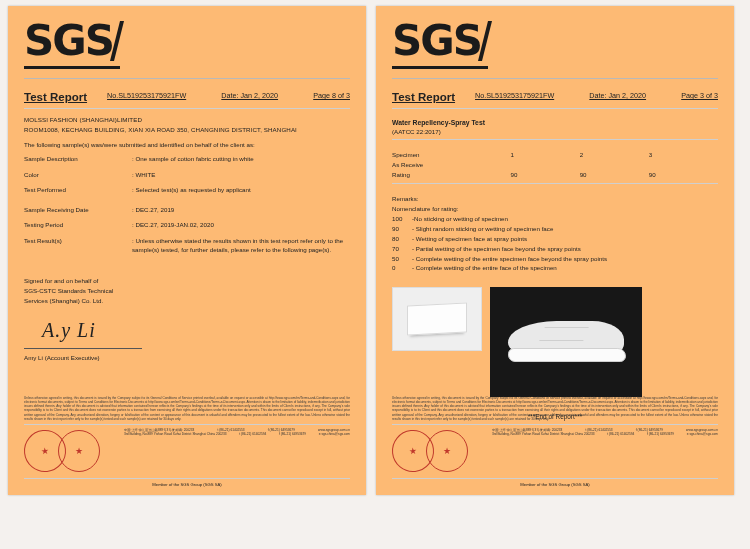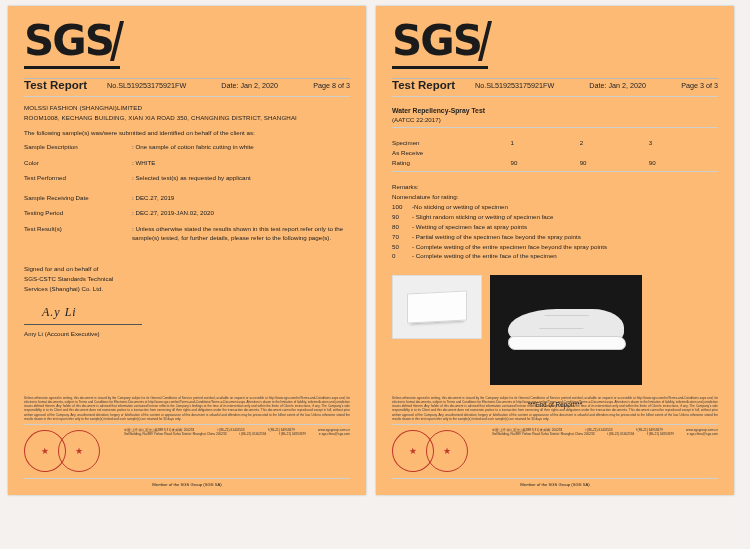--- a/index.html
+++ b/index.html
@@ -53,23 +53,24 @@
     left:0;top:46px;
     width:96px;height:3px;
     background:#1b1b1b;
   }
   .hrule{
     border:0;border-top:1px solid #b9b9b9;
     margin:6px 0 0 0;
   }
   
   .title-row{
-    display:flex;align-items:center;
-    margin-top:0;
+    display:flex;align-items:flex-start;
+    margin-top:12px;
     font-size:8px;
+    text-decoration:underline;
   }
   .rep-title{
     font-size:11.5px;font-weight:bold;
     flex:0 0 auto;
     margin-right:20px;
   }
   .rep-meta{flex:1;display:flex;justify-content:space-between;font-size:7.2px;}
   .rep-meta span{white-space:nowrap;}
   .rule-thin{border:0;border-top:1px solid #cfcfcf;margin:5px 0 6px 0;}
 
@@ -79,21 +80,21 @@
   .kv{display:flex;font-size:6.2px;margin-top:6px;line-height:1.5;}
   .kv .k{width:108px;flex:0 0 108px;}
   .kv .v{flex:1;}
   .kv.gap{margin-top:11px;}
 
   
   .sig-block{margin-top:22px;font-size:6.2px;line-height:1.55;}
   .sig-mark{
     font-family:"Liberation Serif", serif;
     font-style:italic;
-    font-size:12px;
+    font-size:20px;
     margin:10px 0 0 18px;
     letter-spacing:1px;
   }
   .sig-line{
     width:118px;border-top:1px solid #555;
     margin:2px 0 4px 0;
   }
   .sig-name{font-size:6.2px;}
 
   

